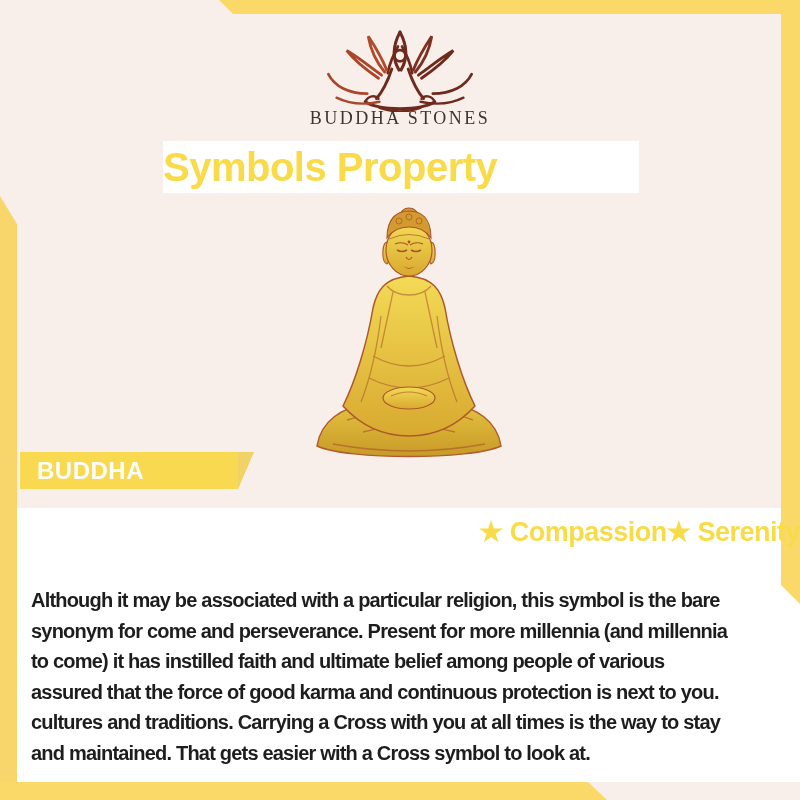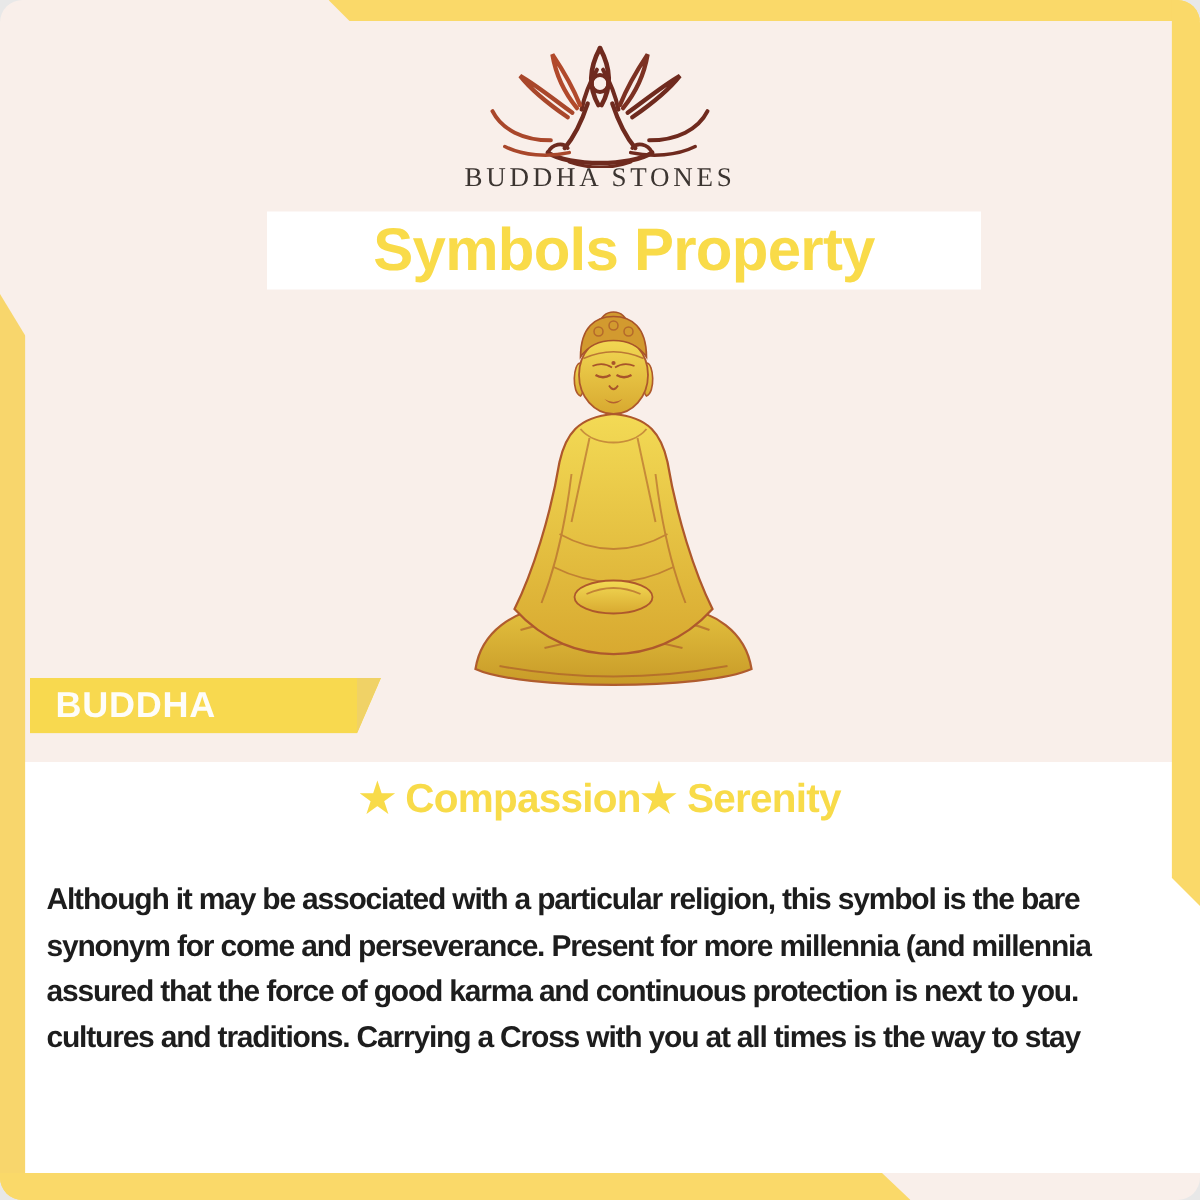--- a/index.html
+++ b/index.html
@@ -1,50 +1,49 @@
 <!DOCTYPE html>
 <html><head>
 <meta charset="utf-8">
 <style>
   html,body{margin:0;padding:0;background:#e8e8e8;}
   .canvas{
     position:relative;width:800px;height:800px;margin:0 auto;
     background:#F9EFEA;overflow:hidden;
     font-family:"Liberation Sans",sans-serif;
-    border-radius:15px;
   }
   
   .white-box{position:absolute;left:0;top:508px;width:800px;height:274px;background:#FFFFFF;z-index:1;}
   
   .band-top{position:absolute;left:219px;top:0;width:581px;height:14px;background:#FAD969;z-index:2;
     clip-path:polygon(0 0,100% 0,100% 100%,14px 100%);}
   .strip-right{position:absolute;left:781px;top:0;width:19px;height:604px;background:#FAD969;z-index:2;
     clip-path:polygon(0 0,100% 0,100% 100%,0 calc(100% - 19px));}
   .strip-left{position:absolute;left:0;top:196px;width:17px;height:604px;background:#F8D66C;z-index:2;
     clip-path:polygon(0 0,100% 28px,100% 100%,0 100%);}
   .band-bottom{position:absolute;left:0;top:782px;width:607px;height:18px;background:#FAD969;z-index:2;
     clip-path:polygon(0 0,588px 0,100% 100%,0 100%);}
   
   .logo-svg{position:absolute;left:320px;top:26px;width:160px;height:86px;z-index:3;}
   .brand{position:absolute;left:0;top:108px;width:800px;text-align:center;z-index:3;
     font-family:"Liberation Serif",serif;font-size:18px;letter-spacing:2.5px;color:#3C3531;}
-  .title-banner{position:absolute;left:178px;top:141px;width:476px;height:52px;background:#FFFFFF;z-index:3;
-    display:flex;align-items:center;justify-content:center;}
+  .title-banner{position:absolute;left:163px;top:141px;width:476px;height:52px;background:#FFFFFF;z-index:3;
+    display:flex;align-items:center;justify-content:flex-start;}
   .title-banner span{font-size:40px;font-weight:700;letter-spacing:-0.5px;color:#F9DB49;}
   
   .statue-svg{position:absolute;left:303px;top:206px;width:212px;height:276px;z-index:3;}
   
   .ribbon{position:absolute;left:20px;top:452px;width:234px;height:37px;background:#F8D94F;z-index:3;
     clip-path:polygon(0 0,100% 0,218px 100%,0 100%);}
   .ribbon-fold{position:absolute;left:218px;top:0;width:16px;height:100%;background:#F0D266;
     clip-path:polygon(0 0,100% 0,0 100%);}
   .ribbon-label{position:absolute;left:17px;top:0;height:37px;line-height:37px;
     font-size:24px;font-weight:600;letter-spacing:0.5px;color:#FEFDF9;}
   
-  .traits{position:absolute;left:0;top:516px;width:800px;text-align:center;z-index:3;
+  .traits{position:absolute;left:0;top:516px;width:800px;text-align:right;z-index:3;
     font-size:27px;font-weight:700;letter-spacing:-0.5px;color:#F8DB49;}
   .para{position:absolute;left:31px;top:585px;width:745px;z-index:3;}
   .para-line{height:30.5px;line-height:30.5px;white-space:nowrap;
     font-size:20px;font-weight:700;letter-spacing:-0.8px;color:#1D1D1D;}
 </style>
 </head>
 <body>
 
 <div class="canvas">
 
@@ -151,17 +150,19 @@
   <div class="ribbon">
     <div class="ribbon-fold"></div>
     <span class="ribbon-label">BUDDHA SYMBOL</span>
   </div>
 
   <div class="traits">★ Compassion★ Serenity</div>
 
   <div class="para">
     <div class="para-line">Although it may be associated with a particular religion, this symbol is the bare</div>
     <div class="para-line">synonym for come and perseverance. Present for more millennia (and millennia</div>
+    <div class="para-line">to come) it has instilled faith and ultimate belief among people of various</div>
     <div class="para-line">assured that the force of good karma and continuous protection is next to you.</div>
     <div class="para-line">cultures and traditions. Carrying a Cross with you at all times is the way to stay</div>
+    <div class="para-line">and maintained. That gets easier with a Cross symbol to look at.</div>
   </div>
 
 </div>
 
 </body></html>

